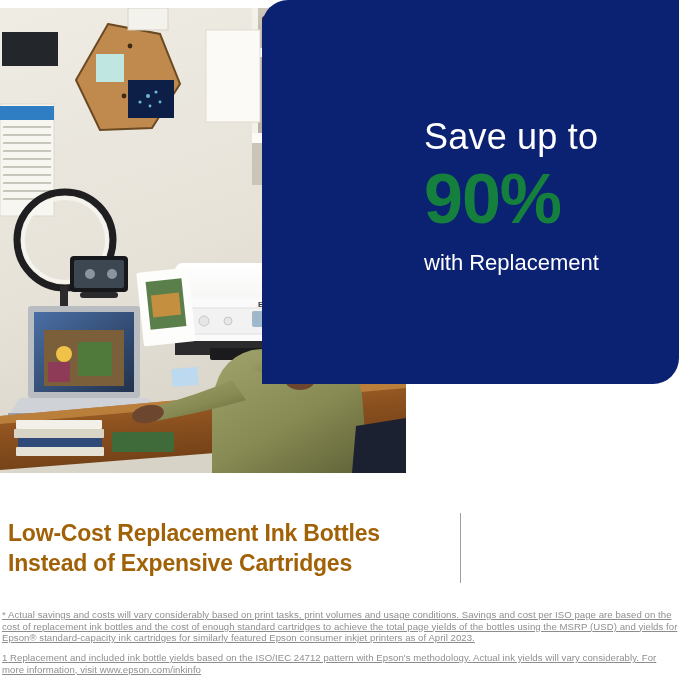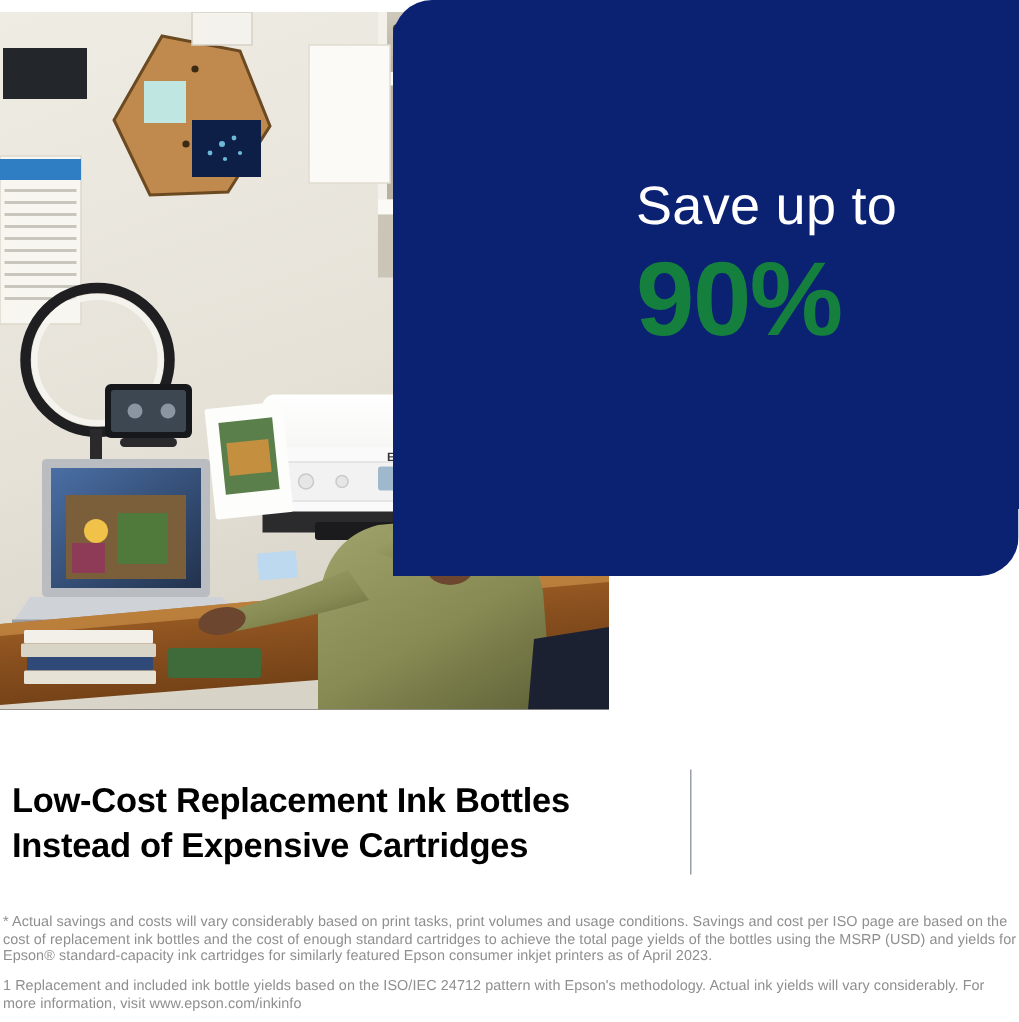--- a/index.html
+++ b/index.html
@@ -40,37 +40,37 @@
   .sub-line {
     font-size:22px; line-height:30px; font-weight:300;
     color:#fff; margin-top:10px;
   }
 
   
   .band { position:absolute; left:0; top:505px; width:679px; height:90px; }
   .band-left { position:absolute; left:8px; top:13px; width:440px; }
   .headline {
     font-size:23px; line-height:30px; font-weight:700;
-    color:#000000; letter-spacing:-.2px;
+    color:#a16207; letter-spacing:-.2px;
   }
   .divider {
     position:absolute; left:460px; top:8px;
     width:1px; height:70px; background:#9aa0a6;
   }
   .band-right { position:absolute; left:478px; top:13px; width:195px; }
   .br-strong {
     font-size:14.5px; line-height:22px; font-weight:700; color:#1a1a1a;
   }
   .br-line {
     font-size:14.5px; line-height:22px; font-weight:400; color:#2a2a2a;
   }
   .br-line sup { font-size:9px; vertical-align:super; }
 
   
-  .fineprint { position:absolute; left:2px; width:676px; color:#8c8c8c; }
+  .fineprint { position:absolute; left:2px; width:676px; color:#8c8c8c;text-decoration:underline; }
   .fn1 { top:609px; }
   .fn2 { top:652px; }
   .fineprint p {
     font-size:9.6px; line-height:11.6px; font-weight:400;
     color:#8f8f8f; letter-spacing:.05px;
   }
 </style>
 </head>
 <body>
 
@@ -245,20 +245,21 @@
 
         <path d="M356 418 L406 410 L406 465 L352 465 Z" fill="#1c2131"></path>
       </svg>
     </div>
 
     <div class="bluepanel"></div>
 
     <div class="blue-copy">
       <div class="save-up-to">Save up to</div>
       <div class="big-pct">90%</div>
+      <div class="sub-line">with Replacement</div>
     </div>
   </div>
 
   <div class="band">
     <div class="band-left">
       <div class="headline">Low-Cost Replacement Ink Bottles</div>
       <div class="headline">Instead of Expensive Cartridges</div>
     </div>
 
     <div class="divider"></div>

